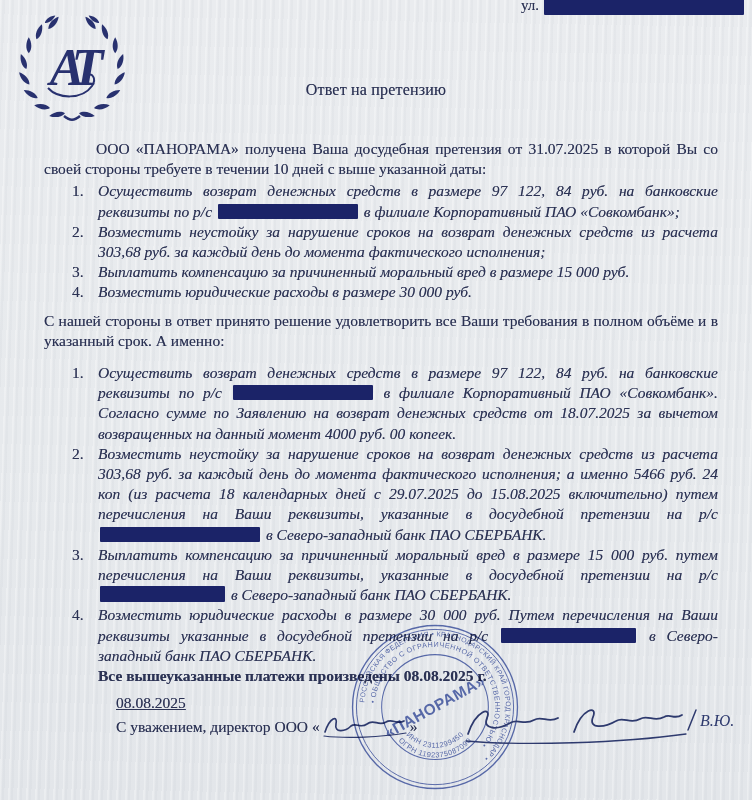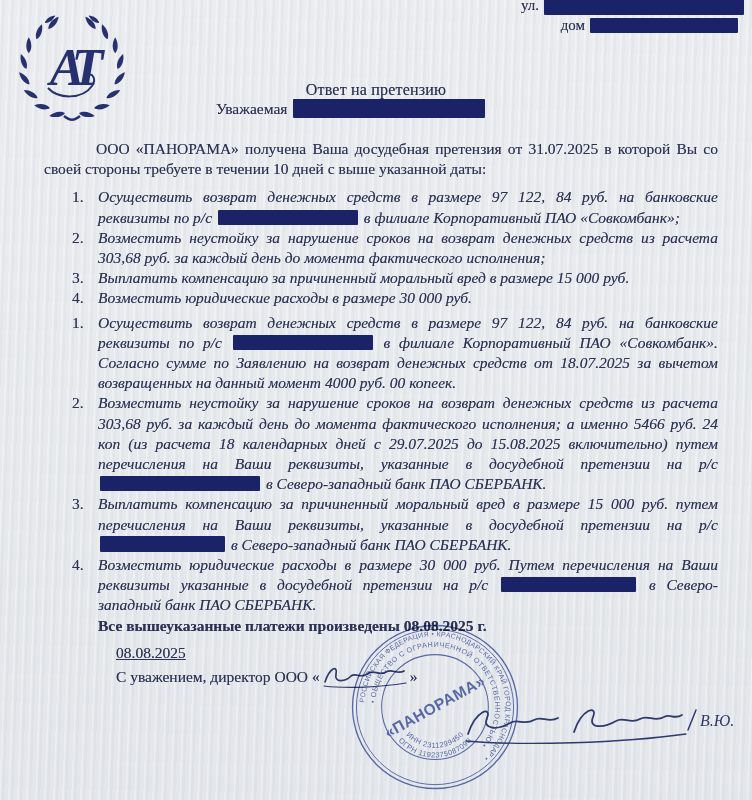--- a/index.html
+++ b/index.html
@@ -33,21 +33,21 @@
   .addr-bar2{width:148px;height:15px;margin-right:6px;}
   .addr-bar3{width:102px;height:14px;margin-right:16px;}
 
   .title{position:absolute;top:81px;left:0;width:752px;text-align:center;font-size:16px;letter-spacing:.2px;}
   .salutation{position:absolute;top:99px;left:216px;font-size:15.5px;}
   .salut-bar{width:192px;height:19px;vertical-align:-4px;margin-left:6px;}
 
   
   .docbody{position:absolute;left:44px;top:139px;width:674px;font-size:15.5px;line-height:20.2px;}
   p{margin:0;}
-  .p-intro{text-align:justify;text-indent:52px;margin-bottom:8px;}
+  .p-intro{text-align:justify;text-indent:52px;margin-bottom:2px;}
   .p-resp{ text-align:justify;margin:8px 0 12px 0;}
   ol{list-style:none;margin:0;padding:0 0 0 28px;}
   ol.demands{margin-bottom:4px;}
   li{display:flex;}
   .num{width:26px;flex:none;}
   .li-txt{flex:1;text-align:justify;font-style:italic;}
   .payments{margin-left:54px;font-weight:bold;}
   .date{margin:7px 0 0 72px;text-decoration:underline;}
   .signoff{margin-left:72px;white-space:nowrap;}
   .hand-inline{vertical-align:-9px;margin:0 2px;}
@@ -93,30 +93,23 @@
     <path d="M52,112 C58,117 62,117 68,112" stroke="#28316f" stroke-width="2.4" fill="none"></path>
     <text x="59" y="81" text-anchor="middle" font-family="Liberation Serif, DejaVu Serif, serif" font-style="italic" font-weight="bold" font-size="52" letter-spacing="-11" fill="#28316f">АТ</text>
     <path d="M36,84 C46,95 70,96 80,82 C85,74 80,68 74,72" stroke="#28316f" stroke-width="2" fill="none"></path>
   </svg>
 
   <div class="addr">
     <div class="addr-row">
       <span class="lbl">ул.</span>
       <span class="redact addr-bar1"></span>
     </div>
-    <div class="addr-row">
-      <span class="lbl">дом</span>
-      <span class="redact addr-bar2"></span>
-    </div>
   </div>
 
   <div class="title ink">Ответ на претензию</div>
-  <div class="salutation ink">
-    <span>Уважаемая</span><span class="redact salut-bar"></span>
-  </div>
 
   <div class="docbody ink">
 
     <p class="p-intro">ООО «ПАНОРАМА» получена Ваша досудебная претензия от 31.07.2025 в которой Вы со своей стороны требуете в течении 10 дней с выше указанной даты:</p>
 
     <ol class="demands">
       <li>
         <span class="num">1.</span>
         <span class="li-txt">
           <span>Осуществить возврат денежных средств в размере 97 122, 84 руб. на банковские реквизиты по р/с</span>
@@ -131,20 +124,21 @@
       <li>
         <span class="num">3.</span>
         <span class="li-txt">Выплатить компенсацию за причиненный моральный вред в размере 15 000 руб.</span>
       </li>
       <li>
         <span class="num">4.</span>
         <span class="li-txt">Возместить юридические расходы в размере 30 000 руб.</span>
       </li>
     </ol>
 
+    <p class="p-resp">С нашей стороны в ответ принято решение удовлетворить все Ваши требования в полном объёме и в указанный срок. А именно:</p>
 
     <ol>
       <li>
         <span class="num">1.</span>
         <span class="li-txt">
           <span>Осуществить возврат денежных средств в размере 97 122, 84 руб. на банковские реквизиты по р/с</span>
           <span class="redact inline rb-resp1"></span>
           <span>в филиале Корпоративный ПАО «Совкомбанк». Согласно сумме по Заявлению на возврат денежных средств от 18.07.2025 за вычетом возвращенных на данный момент 4000 руб. 00 копеек.</span>
         </span>
       </li>

